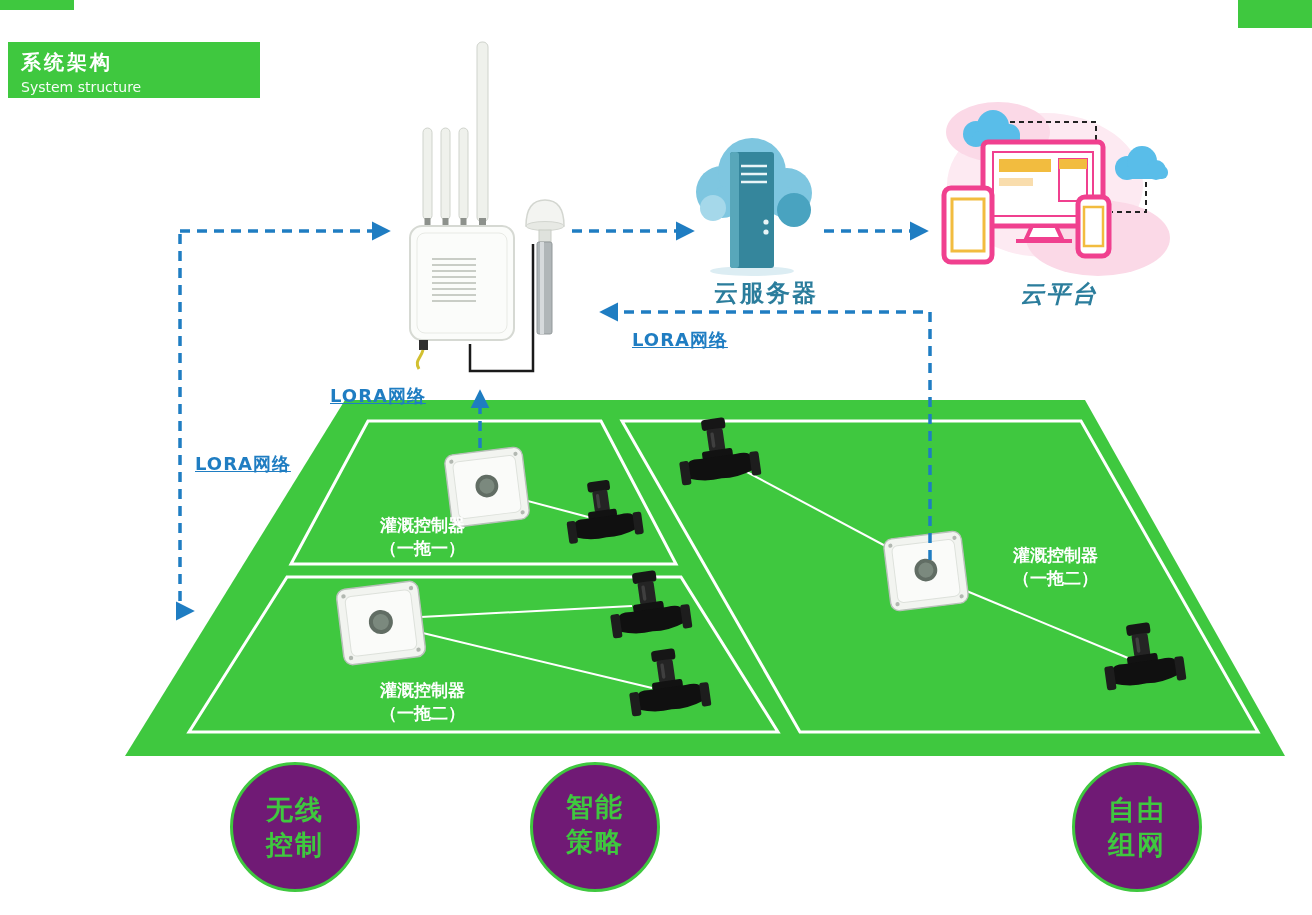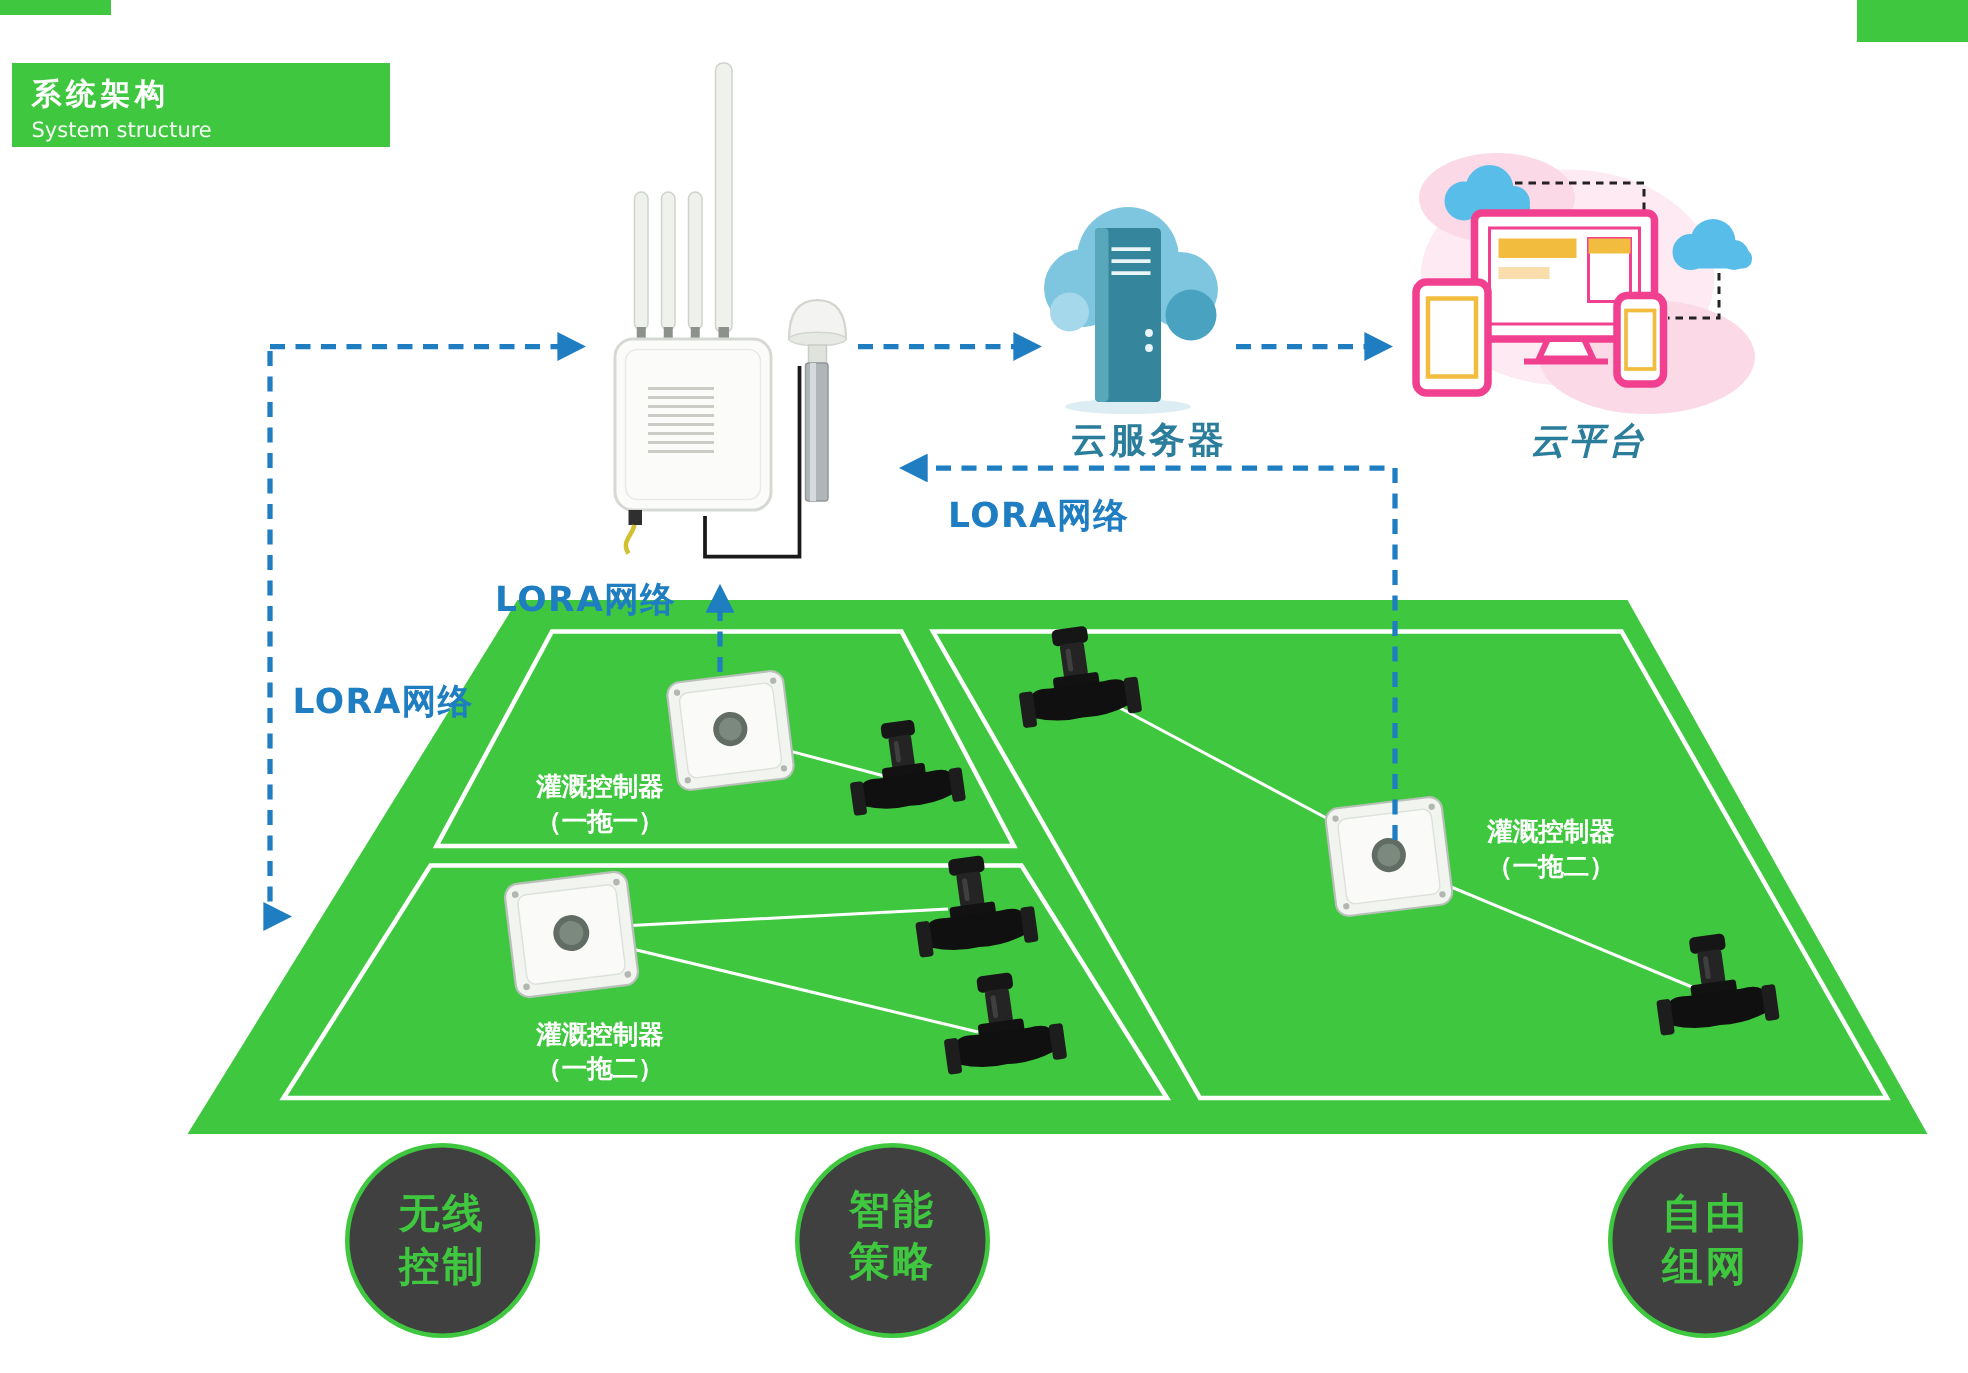--- a/index.html
+++ b/index.html
@@ -8,24 +8,24 @@
   }
   html,body{margin:0;padding:0;background:#fff;}
   body{font-family:"DejaVu Sans","Liberation Sans",sans-serif;}
   #stage{position:relative;width:1312px;height:915px;background:#fff;overflow:hidden;}
   #stage svg.scene{position:absolute;left:0;top:0;}
   .abs{position:absolute;}
   .green-block{background:var(--green);}
   .badge{left:8px;top:42px;width:252px;height:56px;color:#fff;padding:7px 0 0 13px;box-sizing:border-box;}
   .badge .t{font-size:20px;font-weight:bold;letter-spacing:3px;}
   .badge .s{font-size:14px;margin-top:3px;opacity:.95;}
-  .lora{color:var(--blue);font-weight:bold;font-size:23px;letter-spacing:1px;white-space:nowrap;}
+  .lora{color:var(--blue);font-weight:bold;font-size:18px;letter-spacing:1px;white-space:nowrap;text-decoration:underline;}
   .cloudlbl{color:var(--teal-text);font-weight:bold;font-size:24px;text-align:right;letter-spacing:2px;}
-  .ctrl-lbl{color:#fff;font-weight:bold;font-size:17px;text-align:center;line-height:1.35;}
-  .feature{width:130px;height:130px;border:3px solid var(--green);border-radius:50%;background:#404040;
+  .ctrl-lbl{color:#fff;font-weight:bold;font-size:17px;text-align:right;line-height:1.35;}
+  .feature{width:130px;height:130px;border:3px solid var(--green);border-radius:50%;background:#701a75;
            display:flex;flex-direction:column;align-items:center;justify-content:center;
            color:var(--green);font-weight:bold;font-size:27px;line-height:1.3;letter-spacing:2px;box-sizing:border-box;}
   .arrow{stroke:var(--blue);stroke-width:3.5;fill:none;stroke-dasharray:10 7;}
   .zone{fill:none;stroke:#fff;stroke-width:3;}
   .wire{stroke:#fff;stroke-width:2;}
 </style>
 </head>
 <body>
 
 <div id="stage">

